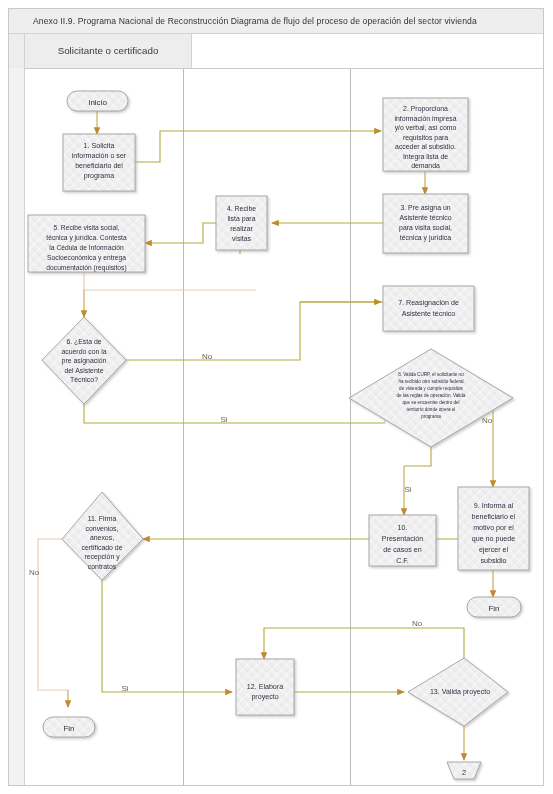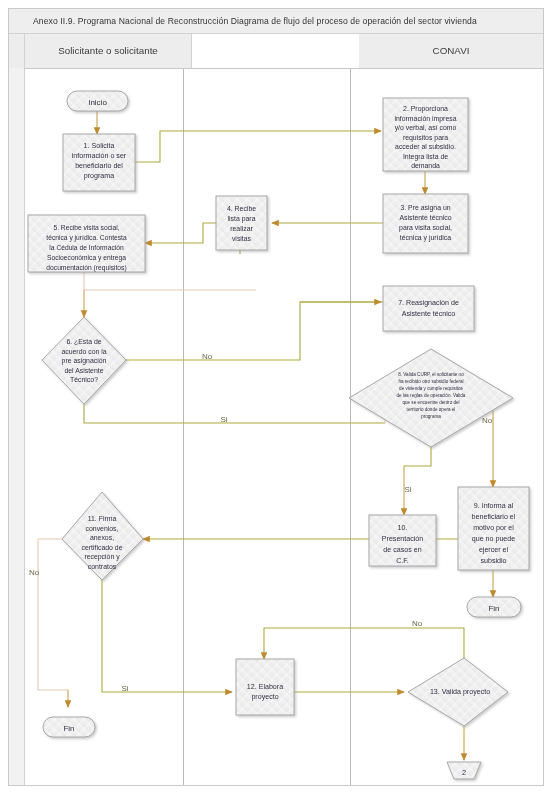--- a/index.html
+++ b/index.html
@@ -31,24 +31,21 @@
 
   <div id="frame"></div>
 
   <div id="title-bar">
     <span class="t">Anexo II.9. Programa Nacional de Reconstrucción Diagrama de flujo del proceso de operación del sector vivienda</span>
   </div>
 
   <div id="header-row">
     <div class="hdr-strip"></div>
     <div class="hdr-cell" id="hdr-c1">
-      <span>Solicitante o solicitante</span>
-    </div>
-    <div class="hdr-cell" id="hdr-c3">
-      <span>CONAVI</span>
+      <span>Solicitante o certificado</span>
     </div>
   </div>
   <div id="hdr-underline"></div>
   <div id="left-strip"></div>
 
   <svg id="flow" viewBox="0 0 553 794">
     <defs>
       <marker id="ah" markerWidth="7" markerHeight="7" refX="6.2" refY="3" orient="auto">
         <path d="M0,0 L7,3 L0,6 z" fill="#c08a2e"></path>
       </marker>

